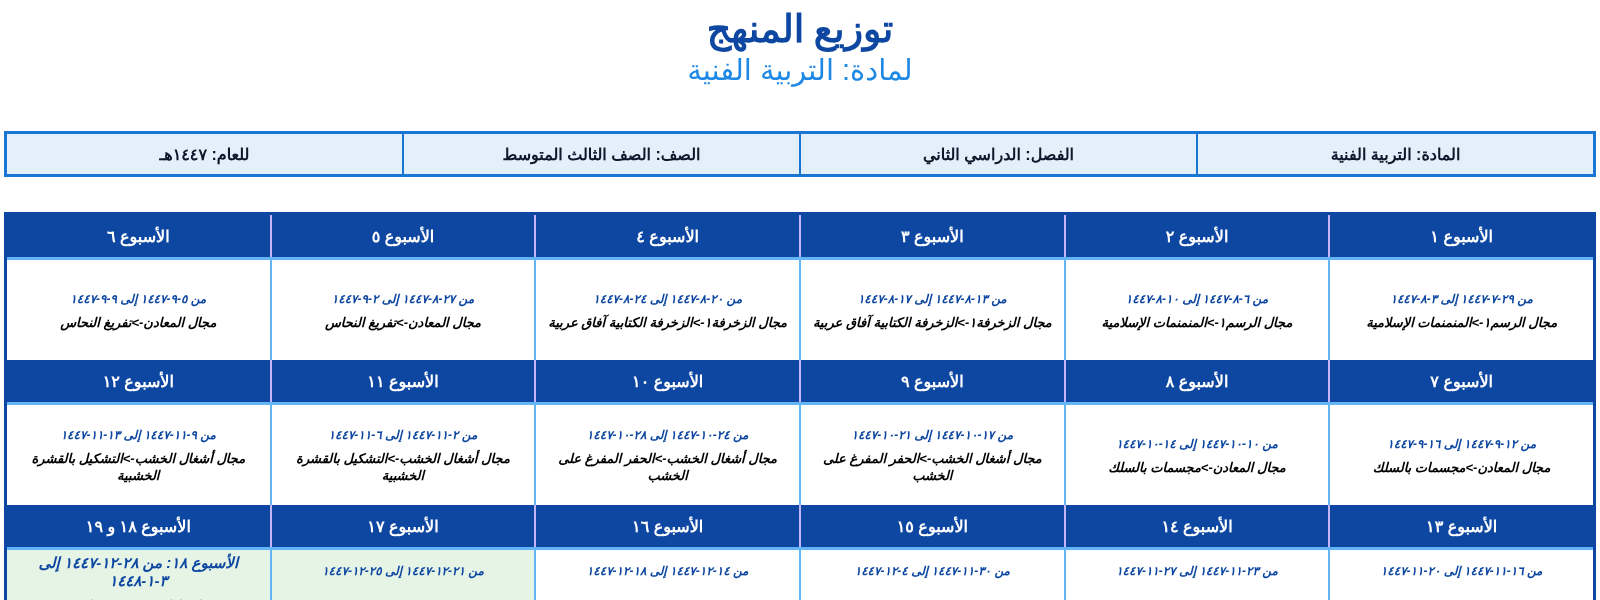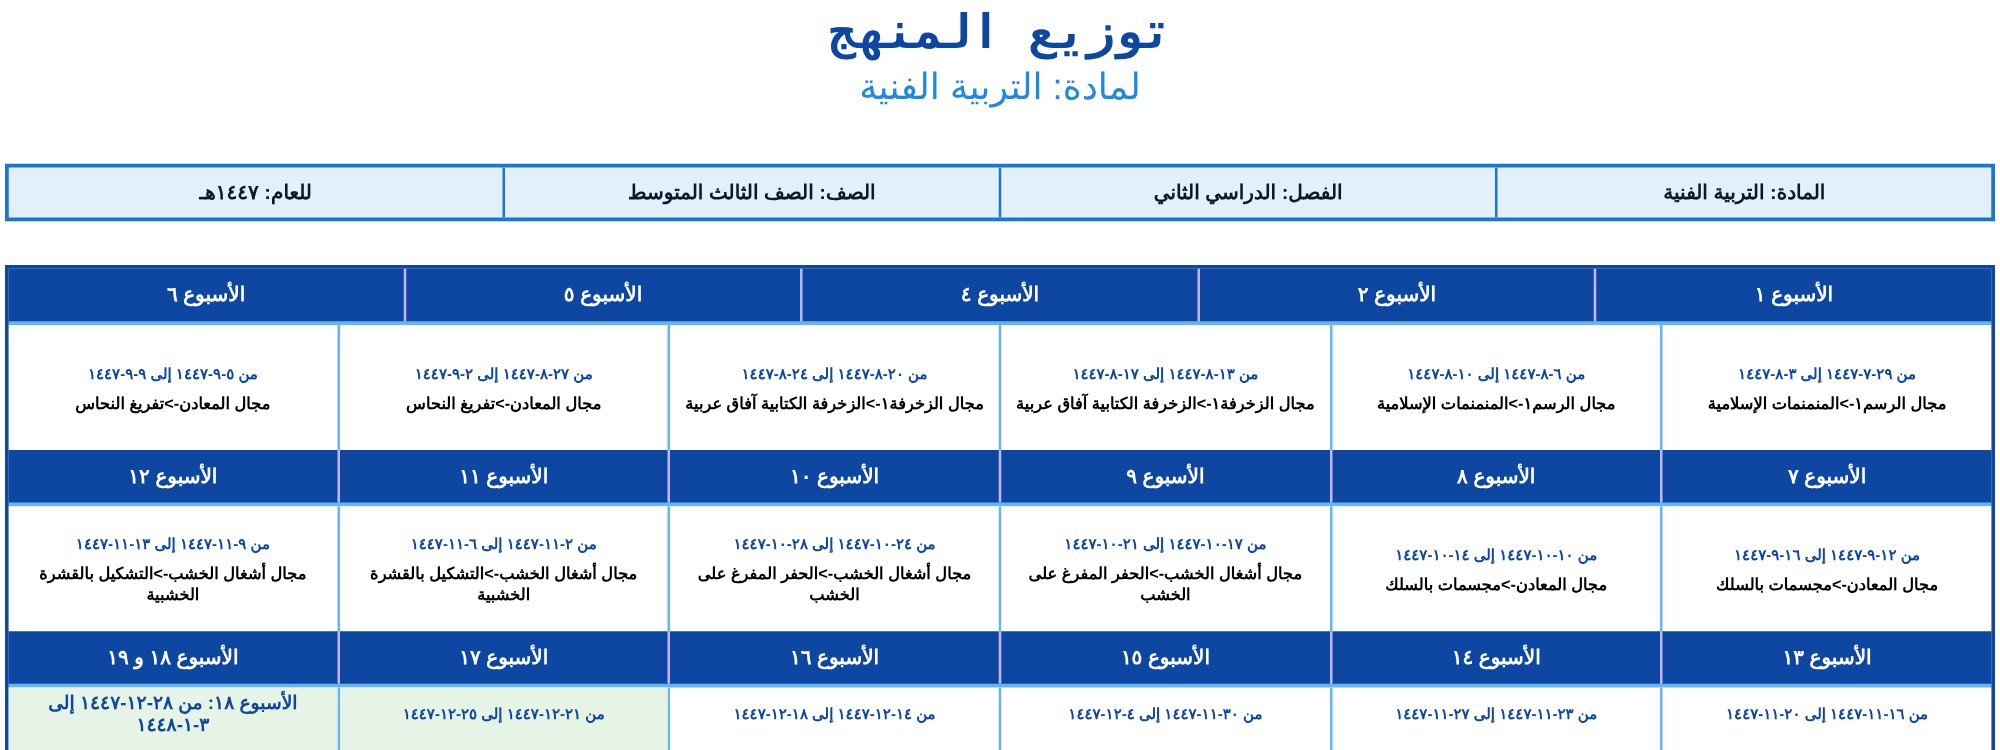--- a/index.html
+++ b/index.html
@@ -14,21 +14,21 @@
     .page {
       position: relative;
       width: 1600px;
       height: 600px;
     }
     .header {
       text-align: center;
       padding-top: 4px;
     }
     .main-title {
-      font-family: Liberation Mono, monospace;
+      font-family: Liberation Serif, serif;
       font-weight: bold;
       font-size: 38px;
       color: #0d47a1;
       line-height: 50px;
     }
     .subtitle {
       font-family: "Liberation Sans", sans-serif;
       font-size: 29px;
       color: #1e88e5;
       line-height: 28px;
@@ -90,20 +90,21 @@
     }
     .week-body {
       flex: 1;
       display: flex;
       flex-direction: column;
       align-items: center;
       justify-content: center;
       text-align: center;
       border-left: 2px solid #64b5f6;
       padding: 0 4px;
+      font-style: italic;
     }
     .week-body:last-child { border-left: none; }
     .week-body.exam { background: #e6f4e6; }
     .week-dates {
       font-family: "Liberation Sans", sans-serif;
       font-weight: bold;
       font-size: 12px;
       color: #0d47a1;
       line-height: 18px;
     }
@@ -136,20 +137,21 @@
     <div class="info-cell">الفصل: الدراسي الثاني</div>
     <div class="info-cell">الصف: الصف  الثالث المتوسط</div>
     <div class="info-cell">للعام: ١٤٤٧هـ</div>
   </div>
 
   <div class="schedule">
 
     <div class="week-row-head">
       <div class="week-head">الأسبوع ١</div>
       <div class="week-head">الأسبوع ٢</div>
+      <div class="week-head">الأسبوع ٣</div>
       <div class="week-head">الأسبوع ٤</div>
       <div class="week-head">الأسبوع ٥</div>
       <div class="week-head">الأسبوع ٦</div>
     </div>
     <div class="week-row-body">
       <div class="week-body">
         <div class="week-dates">من ٢٩-٧-١٤٤٧ إلى ٣-٨-١٤٤٧</div>
         <div class="week-topic">مجال الرسم١-&gt;المنمنمات الإسلامية</div>
       </div>
       <div class="week-body">

